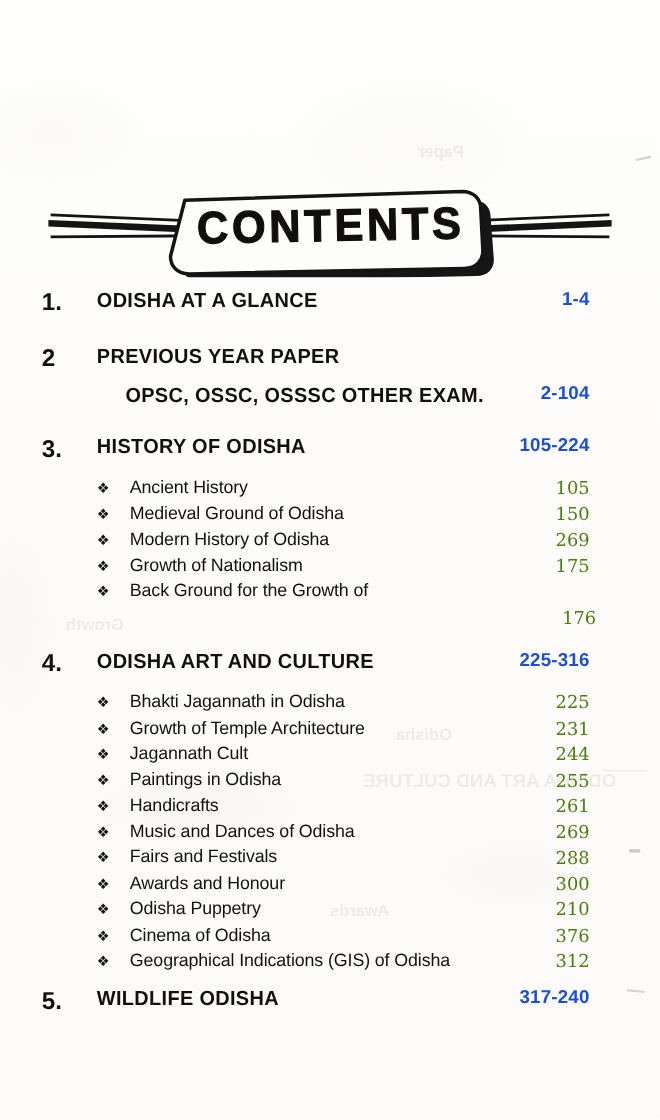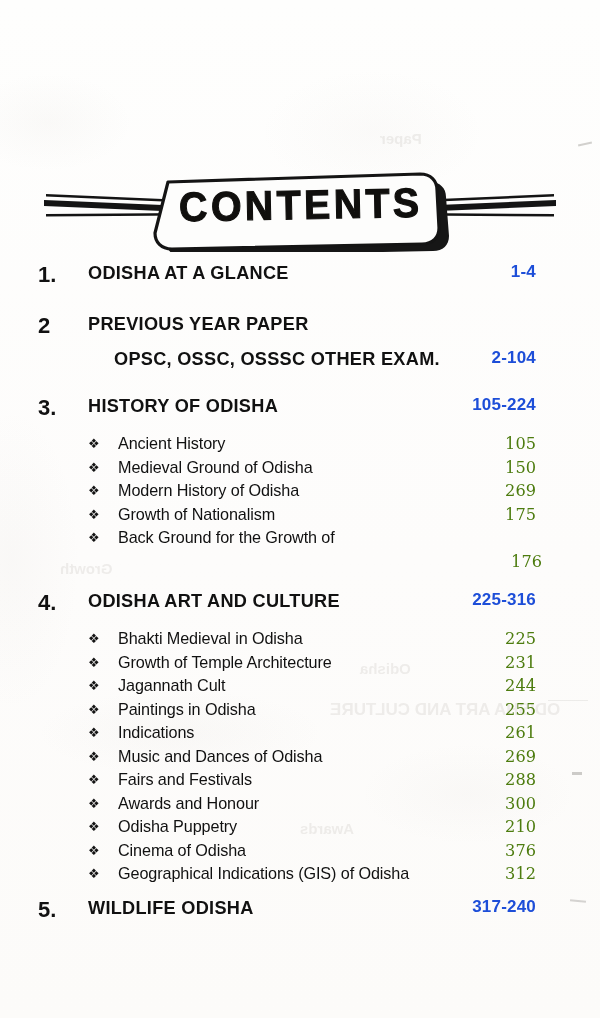--- a/index.html
+++ b/index.html
@@ -270,41 +270,41 @@
 
     <div class="entry">
       <div class="main-row">
         <span class="num">4.</span>
         <span class="main-title">ODISHA ART AND CULTURE</span>
         <span class="main-pages">225-316</span>
       </div>
       <div class="sub-list">
         <div class="sub-row">
           <span class="bullet">❖</span>
-          <span class="sub-title">Bhakti Medieval in Odisha</span>
+          <span class="sub-title">Bhakti Jagannath in Odisha</span>
           <span class="sub-pages">225</span>
         </div>
         <div class="sub-row">
           <span class="bullet">❖</span>
           <span class="sub-title">Growth of Temple Architecture</span>
           <span class="sub-pages">231</span>
         </div>
         <div class="sub-row">
           <span class="bullet">❖</span>
           <span class="sub-title">Jagannath Cult</span>
           <span class="sub-pages">244</span>
         </div>
         <div class="sub-row">
           <span class="bullet">❖</span>
           <span class="sub-title">Paintings in Odisha</span>
           <span class="sub-pages">255</span>
         </div>
         <div class="sub-row">
           <span class="bullet">❖</span>
-          <span class="sub-title">Indications</span>
+          <span class="sub-title">Handicrafts</span>
           <span class="sub-pages">261</span>
         </div>
         <div class="sub-row">
           <span class="bullet">❖</span>
           <span class="sub-title">Music and Dances of Odisha</span>
           <span class="sub-pages">269</span>
         </div>
         <div class="sub-row">
           <span class="bullet">❖</span>
           <span class="sub-title">Fairs and Festivals</span>

